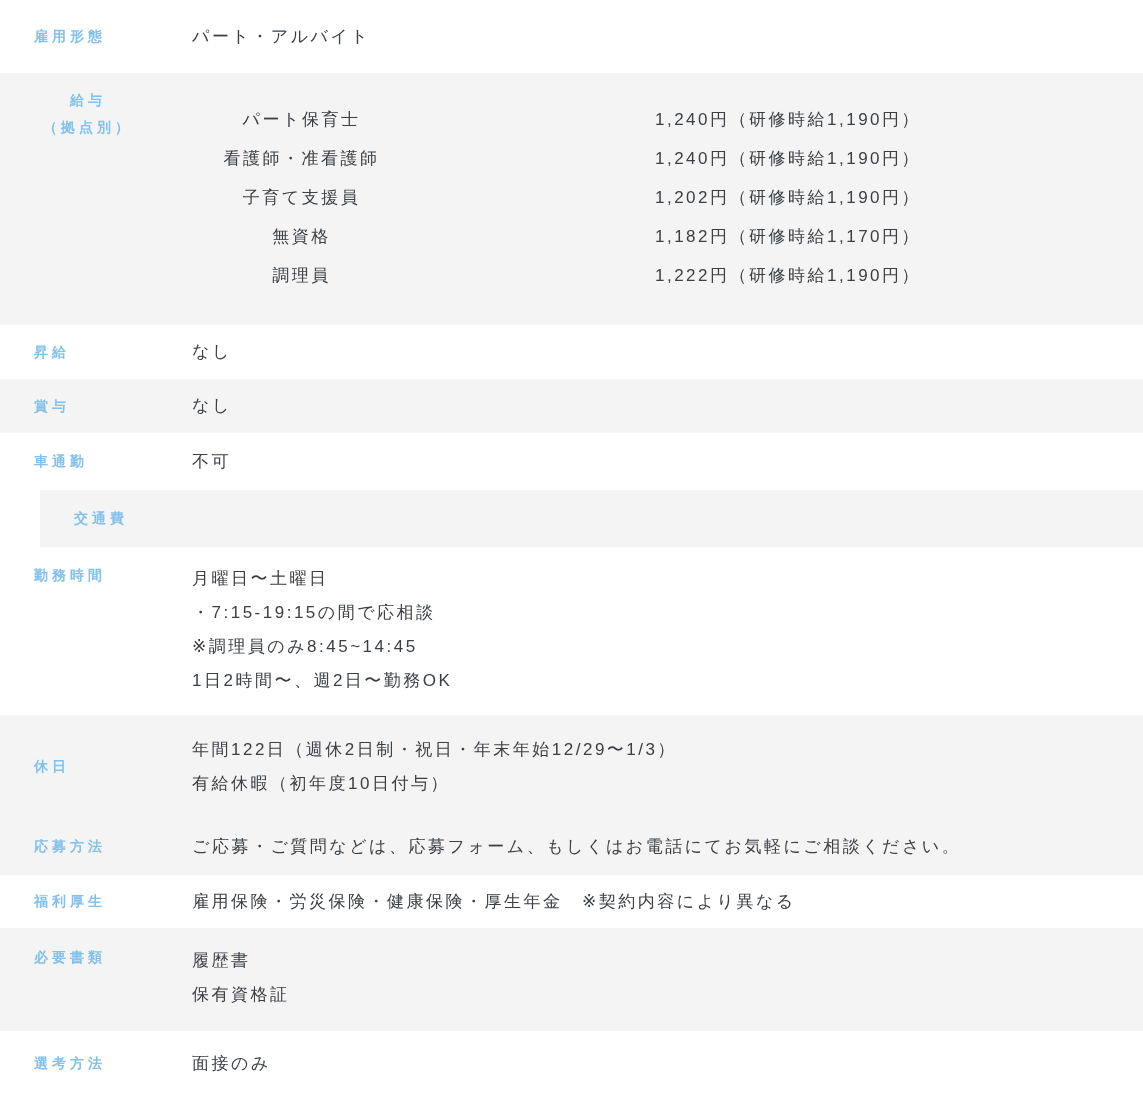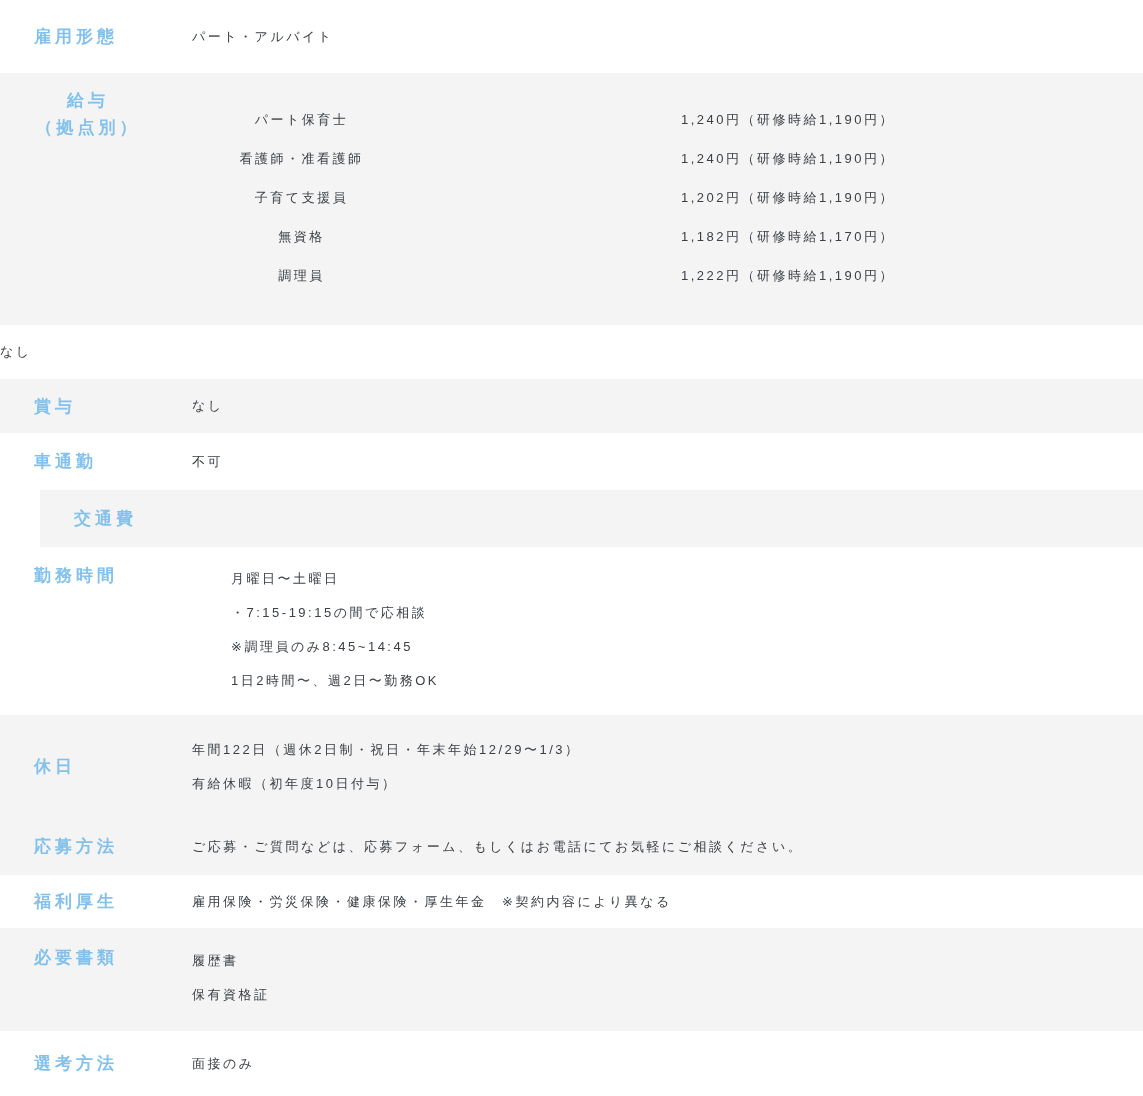--- a/index.html
+++ b/index.html
@@ -23,42 +23,42 @@
     display:flex;
     align-items:center;
     width:100%;
   }
   .row.alt{background:var(--altbg);}
   .row.top{align-items:flex-start;}
   .cell-label{
     flex:0 0 192px;
     width:192px;
     padding-left:34px;
-    font-size:17px;
+    font-size:14px;
     font-weight:700;
     letter-spacing:4px;
     color:var(--accent);
     line-height:27px;
   }
   .cell-value{
     flex:1 1 auto;
-    font-size:13px;
+    font-size:17px;
     letter-spacing:2.5px;
     color:var(--text);
     line-height:34px;
     padding-right:30px;
   }
   
   .r-employment{height:73px;}
   .r-salary{height:252px;}
   .r-raise{height:54px;}
   .r-bonus{height:54px;align-items:center;}
   .r-car{height:57px;}
   .r-transport{height:57px;margin-left:40px;}
-  .r-hours{height:168px;gap:39px;}
+  .r-hours{height:168px;}
   .r-holidays{height:103px;}
   .r-benefits{height:53px;}
   .r-apply{height:57px;}
   .r-selection{height:65px;}
   .r-documents{height:103px;}
   
   .r-hours .cell-label,.r-hours .cell-value{padding-top:15px;}
   .r-documents .cell-label,.r-documents .cell-value{padding-top:16px;}
   .r-salary .cell-label{padding-top:14px;}
   .r-salary .cell-value{padding-top:27px;}
@@ -114,20 +114,21 @@
         <span class="wage">1,182円（研修時給1,170円）</span>
       </div>
       <div class="salary-item">
         <span class="pos">調理員</span>
         <span class="wage">1,222円（研修時給1,190円）</span>
       </div>
     </div>
   </div>
 
   <div class="row r-raise">
+    <div class="cell-label">昇給</div>
     <div class="cell-value">なし</div>
   </div>
 
   <div class="row alt r-bonus">
     <div class="cell-label">賞与</div>
     <div class="cell-value">なし</div>
   </div>
 
   <div class="row r-car">
     <div class="cell-label">車通勤</div>

